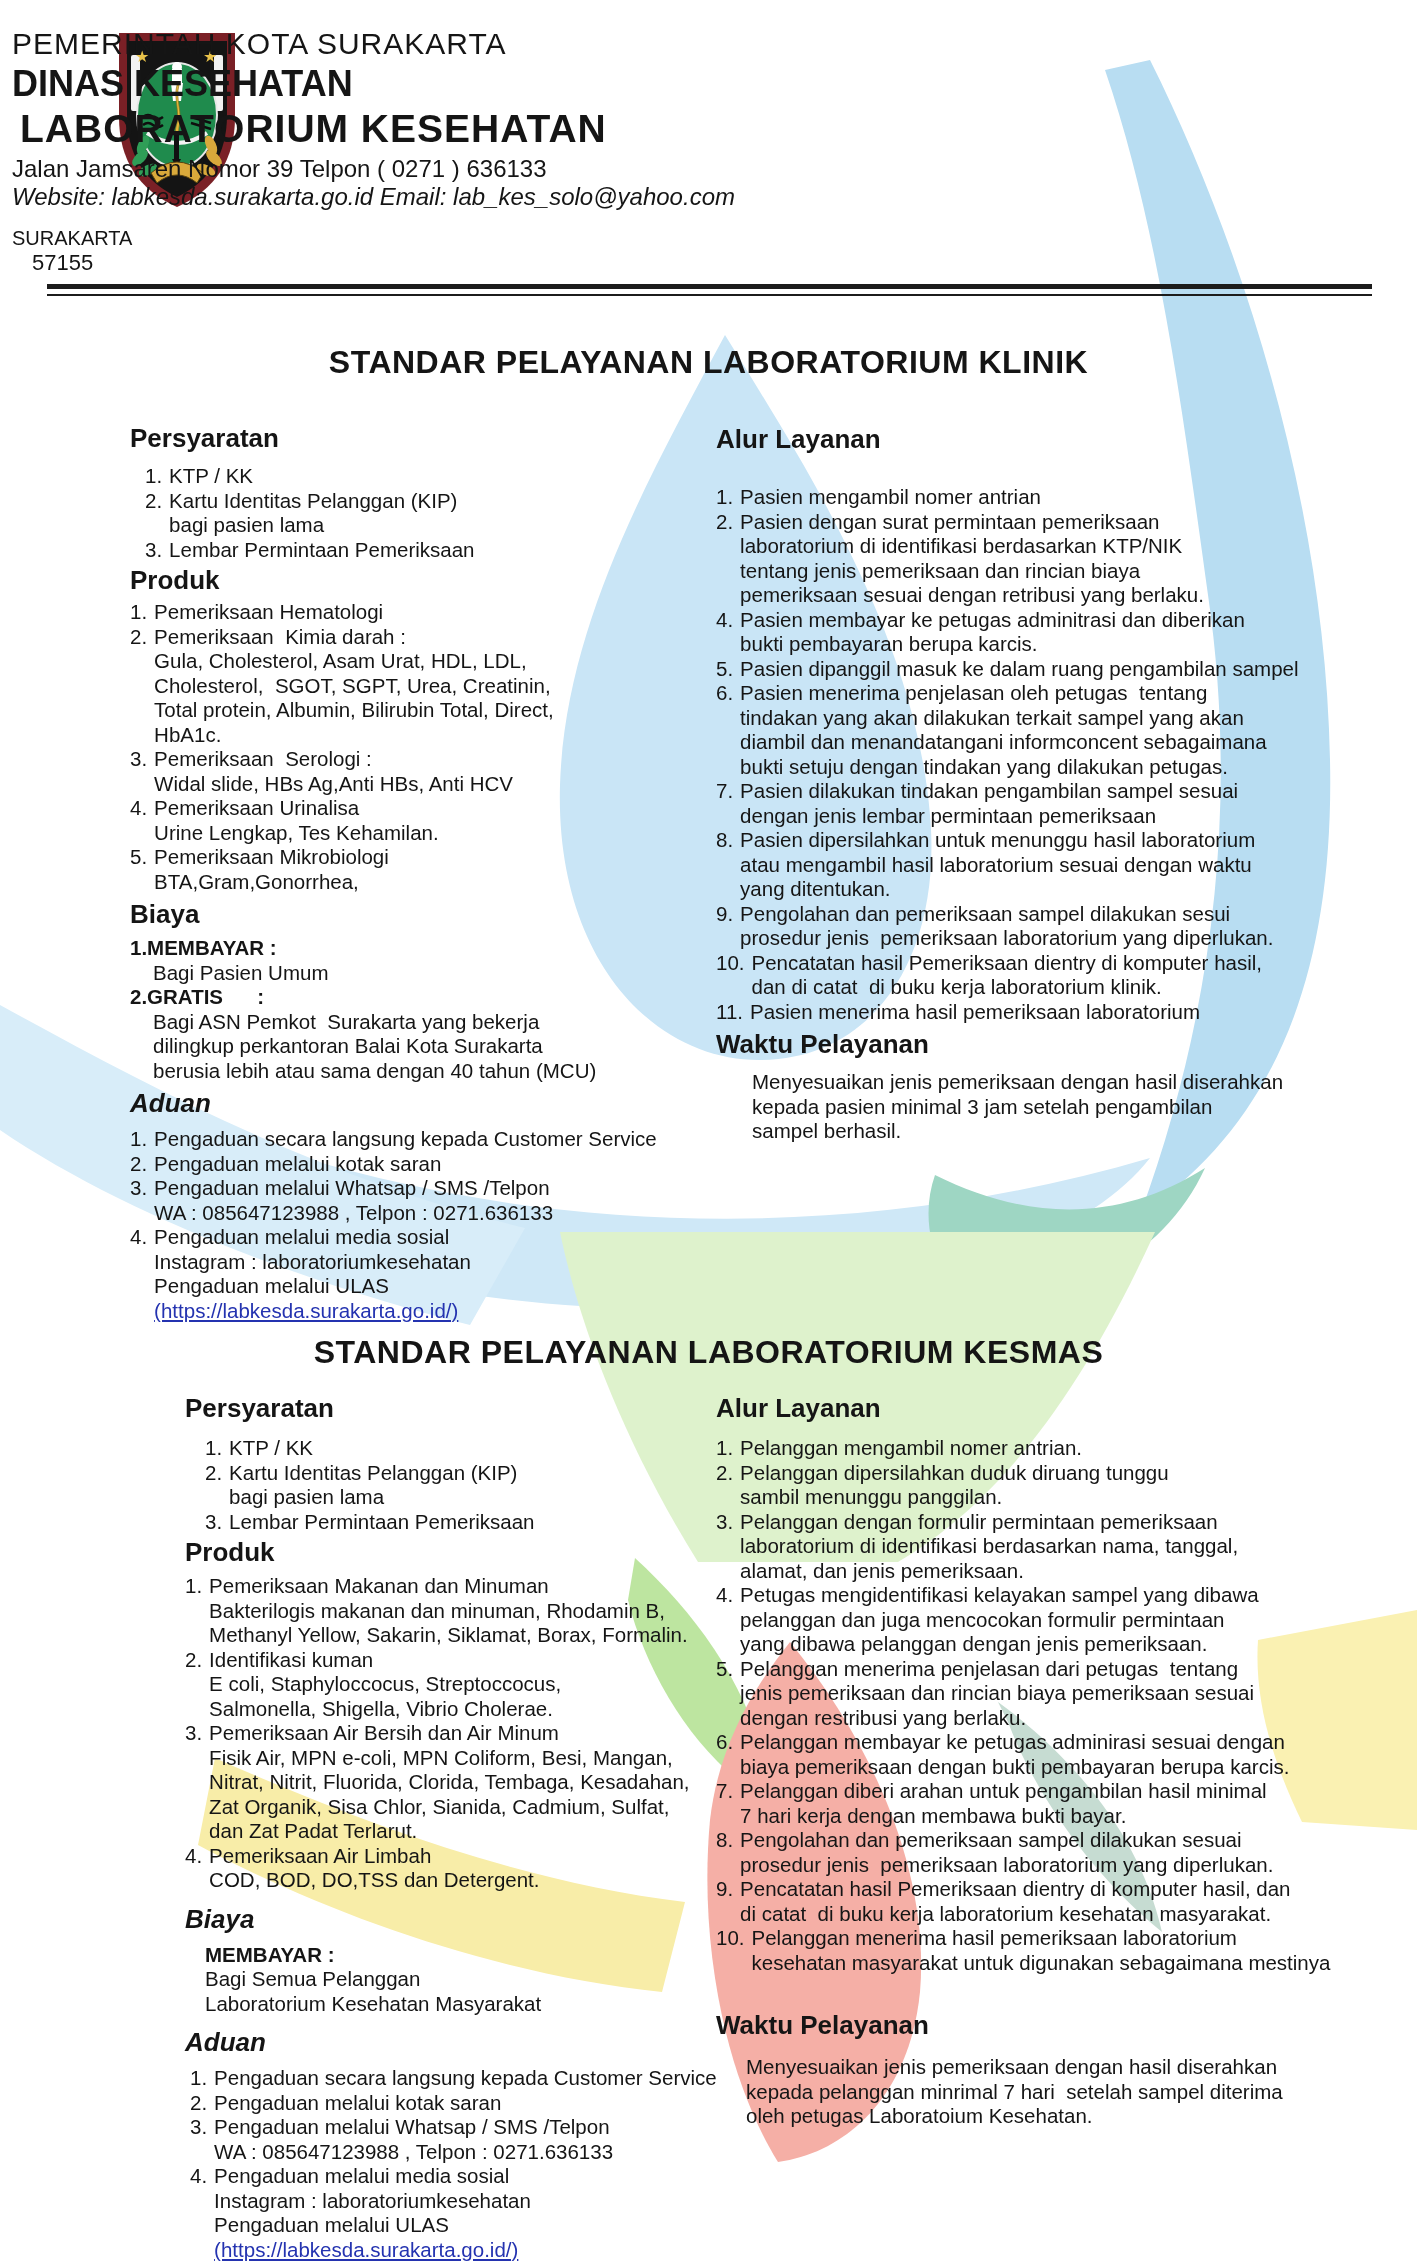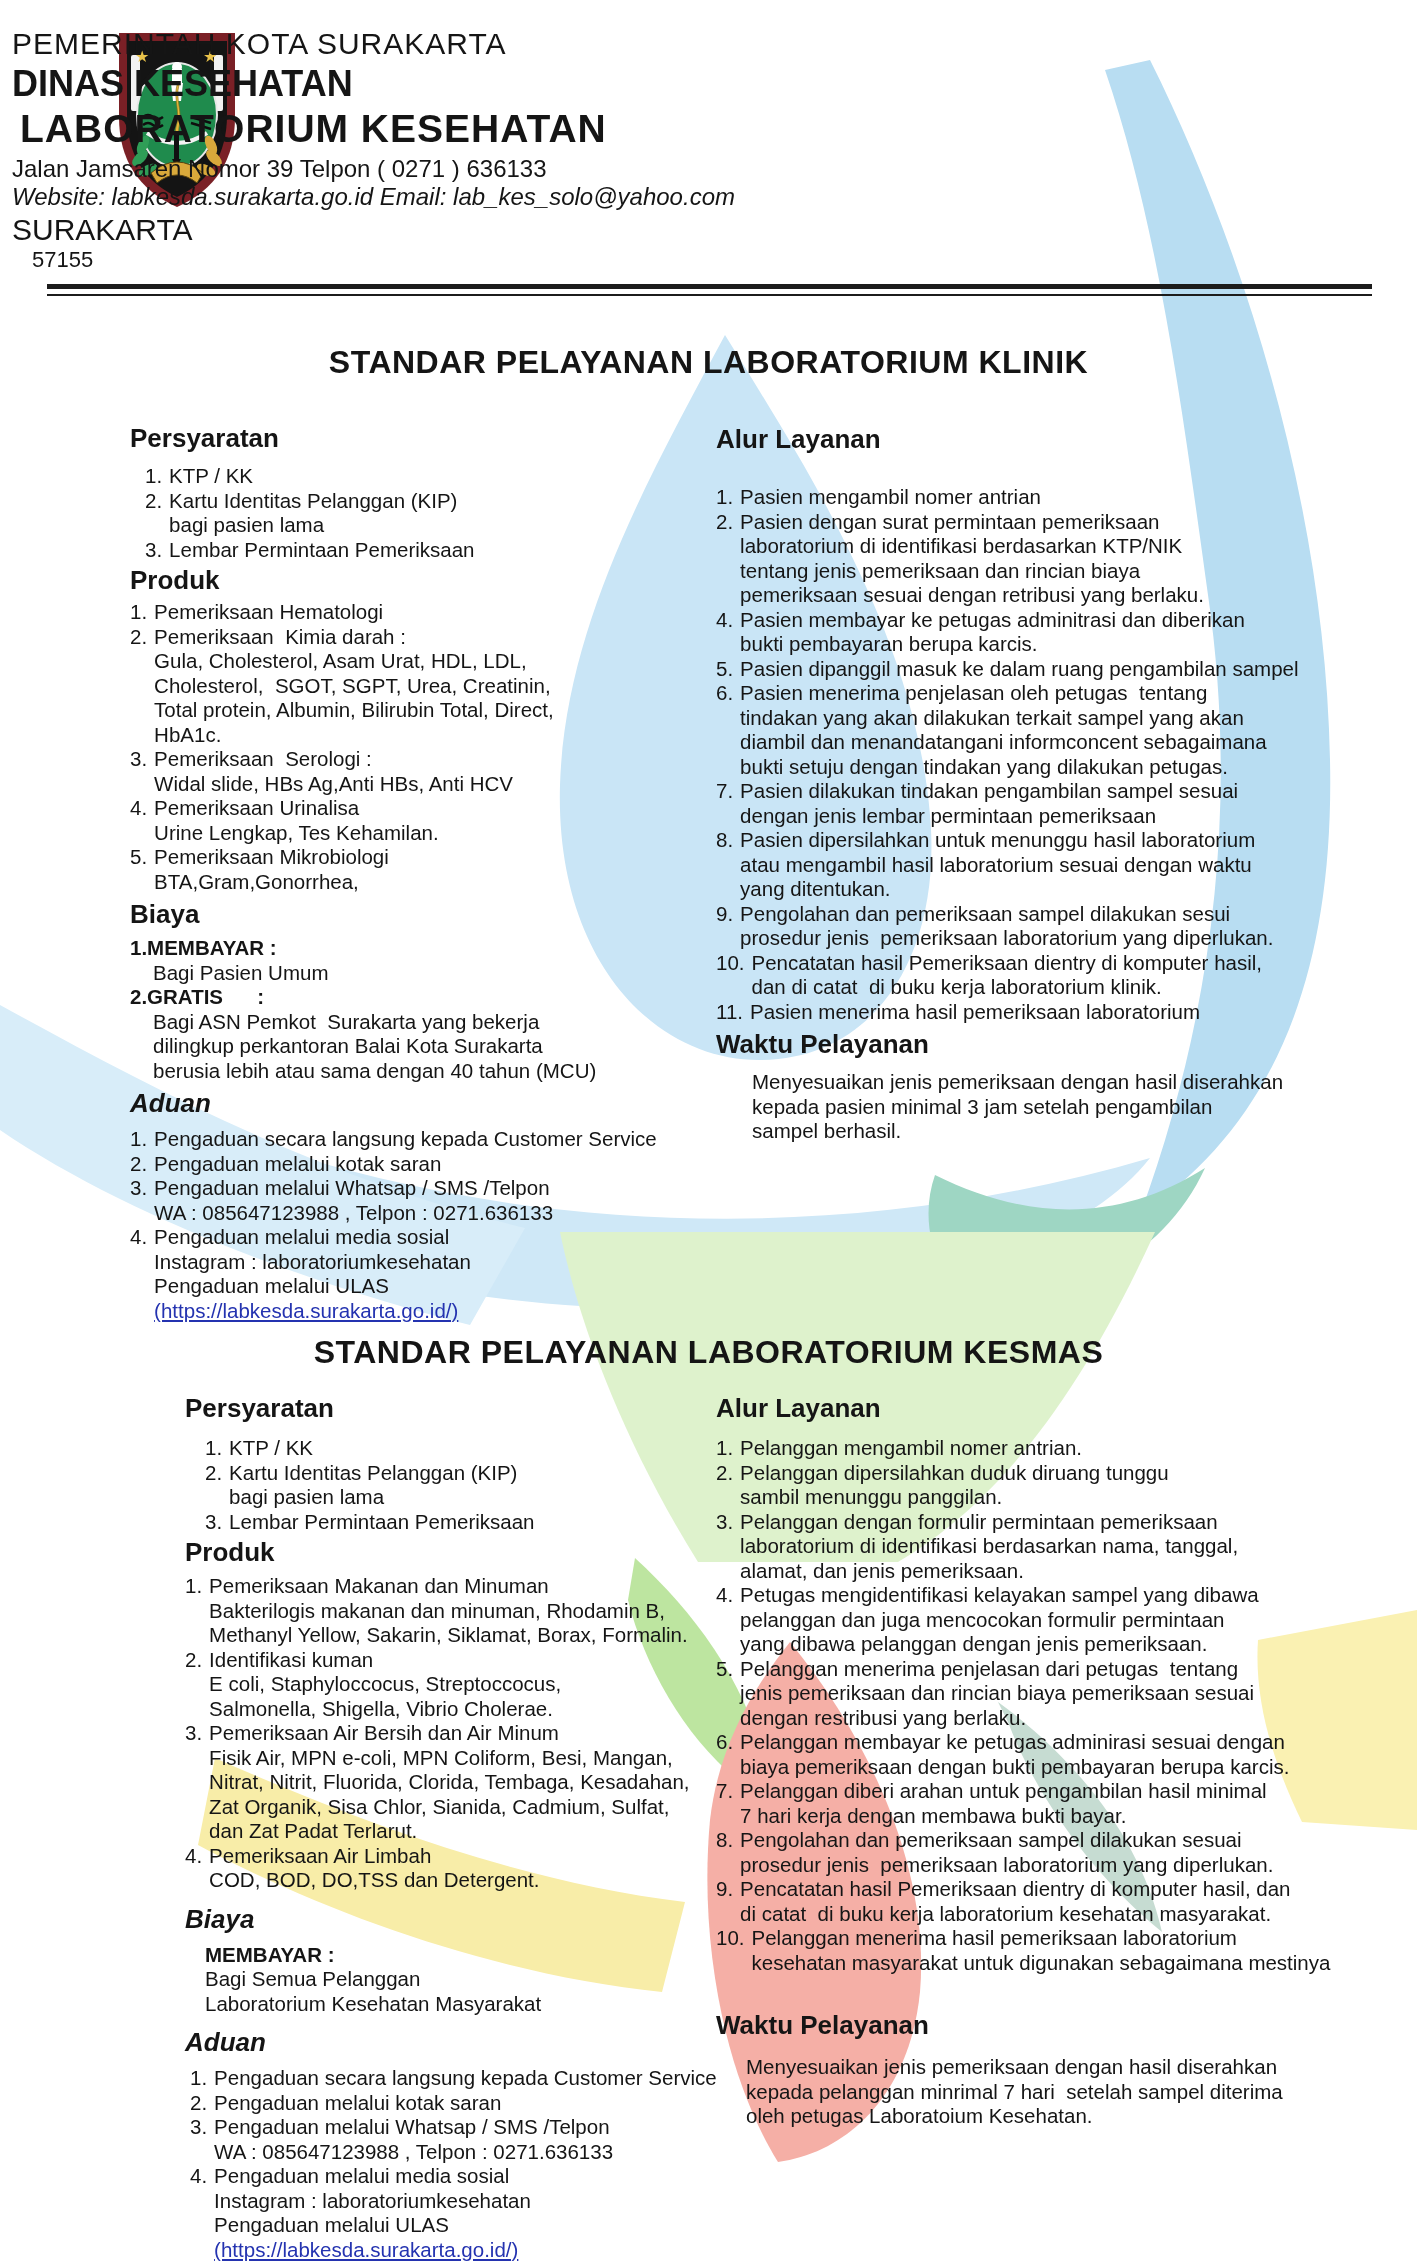--- a/index.html
+++ b/index.html
@@ -6,21 +6,21 @@
   .page{position:relative;width:1417px;height:2267px;background:#ffffff;margin:0 auto;
         font-family:"Liberation Sans","DejaVu Sans",sans-serif;color:#151515;overflow:hidden;}
   .wm{position:absolute;top:0;left:0;width:1417px;height:2267px;pointer-events:none;}
   .logo{position:absolute;top:28px;left:113px;width:128px;height:184px;}
   .hdr{position:absolute;top:26px;left:12px;right:0;line-height:1.18;}
   .hdr-l1{font-size:30px;letter-spacing:1px;}
   .hdr-l2{font-size:36px;font-weight:bold;margin-top:2px;}
   .hdr-l3{font-size:39px;font-weight:bold;letter-spacing:1px;padding-left:8px;}
   .hdr-addr{font-size:24px;margin-top:3px;}
   .hdr-web{font-size:24px;font-style:italic;}
-  .hdr-city{font-size:30px;margin-top:0;}
+  .hdr-city{font-size:20px;margin-top:15px;}
   .hdr-post{font-size:22px;padding-left:20px;}
   .rule{position:absolute;left:47px;right:45px;top:284px;}
   .rule .r1{height:5px;background:#1c1c1c;}
   .rule .r2{height:2px;background:#1c1c1c;margin-top:5px;}
   .sec-title{position:absolute;left:0;right:0;text-align:center;font-size:32px;font-weight:bold;letter-spacing:.5px;}
   #t1{top:344px;} #t2{top:1334px;}
   .col{position:absolute;font-size:20.5px;line-height:24.5px;}
   #s1l{left:130px;top:422px;width:572px;}
   #s1r{left:716px;top:423px;width:660px;}
   #s2l{left:185px;top:1392px;width:586px;}

